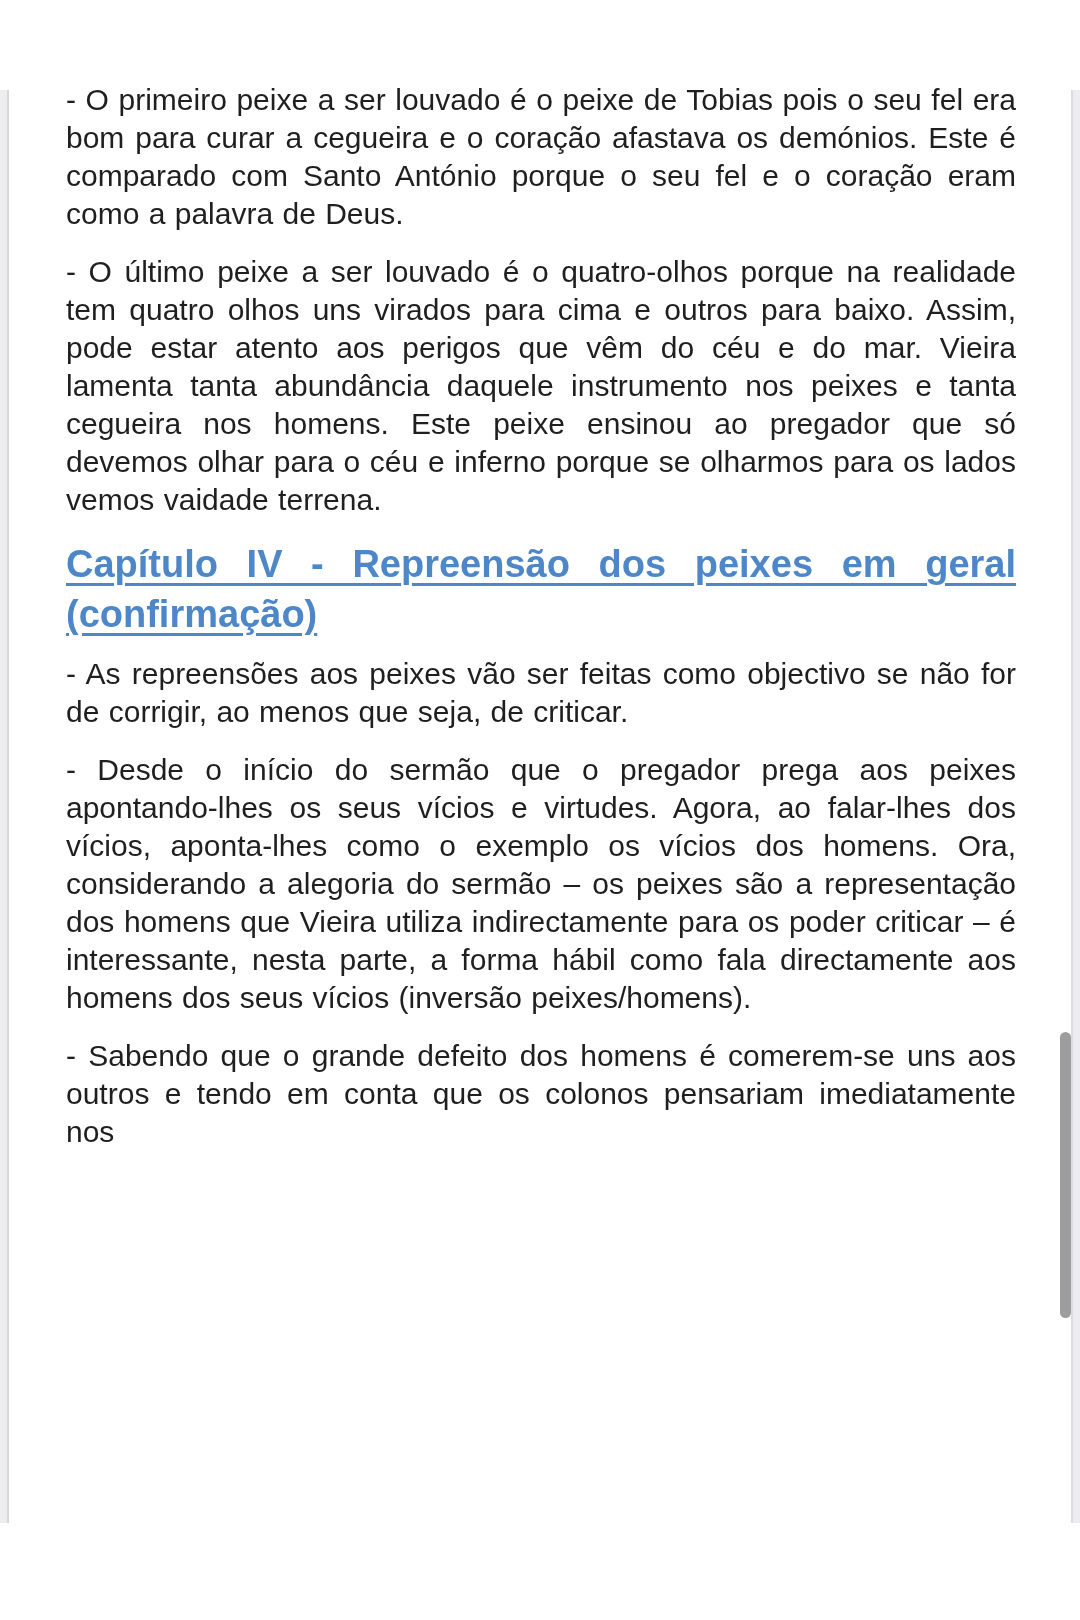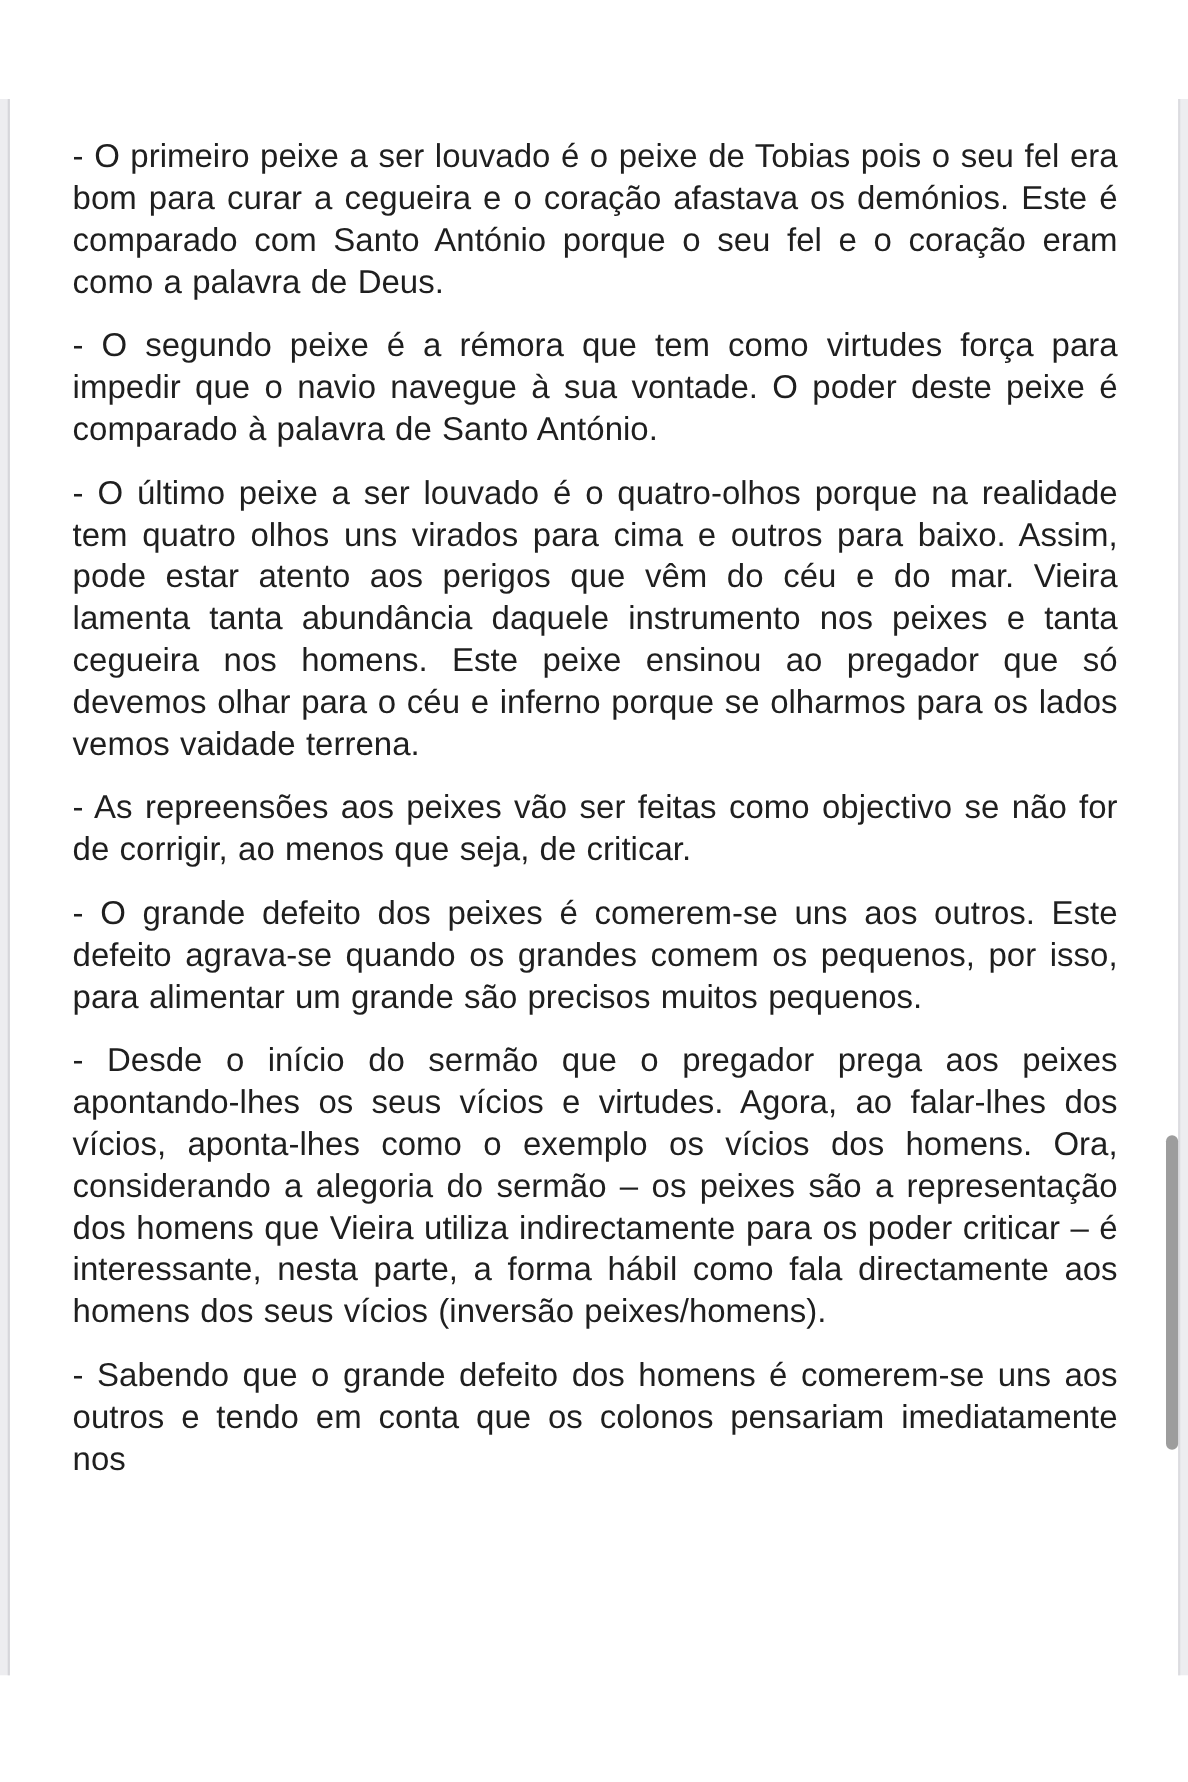--- a/index.html
+++ b/index.html
@@ -21,23 +21,23 @@
     height: 1433px;
     width: 7px;
     background: #ededf0;
   }
   .edge.left  { left: 0;  border-right: 2px solid #d6d6db; }
   .edge.right { right: 0; border-left: 2px solid #dcdce0; }
 
   .page-content {
     position: absolute;
     left: 0;
-    top: 12px;
+    top: 0;
     width: 1080px;
-    padding: 112px 64px 0 66px;
+    padding: 81px 64px 0 66px;
     box-sizing: border-box;
   }
   .para {
     font-size: 30px;
     line-height: 38px;
     color: #1f1f1f;
     text-align: justify;
     margin: 0 0 20px 0;
     word-spacing: 1px;
   }
@@ -67,21 +67,20 @@
   }
 </style>
 </head>
 <body>
 
 <div class="edge left"></div>
 <div class="edge right"></div>
 
 <div class="page-content">
   <p class="para">- O primeiro peixe a ser louvado é o peixe de Tobias pois o seu fel era bom para curar a cegueira e o coração afastava os demónios. Este é comparado com Santo António porque o seu fel e o coração eram como a palavra de Deus.</p>
-  <p class="para">- O segundo peixe é a rémora que tem como virtudes força para impedir que o navio navegue à sua vontade. O poder deste peixe é comparado à palavra de Santo António.</p>
   <p class="para">- O último peixe a ser louvado é o quatro-olhos porque na realidade tem quatro olhos uns virados para cima e outros para baixo. Assim, pode estar atento aos perigos que vêm do céu e do mar. Vieira lamenta tanta abundância daquele instrumento nos peixes e tanta cegueira nos homens. Este peixe ensinou ao pregador que só devemos olhar para o céu e inferno porque se olharmos para os lados vemos vaidade terrena.</p>
+  <h2 class="chapter-heading">Capítulo IV - Repreensão dos peixes em geral (confirmação)</h2>
   <p class="para">- As repreensões aos peixes vão ser feitas como objectivo se não for de corrigir, ao menos que seja, de criticar.</p>
-  <p class="para">- O grande defeito dos peixes é comerem-se uns aos outros. Este defeito agrava-se quando os grandes comem os pequenos, por isso, para alimentar um grande são precisos muitos pequenos.</p>
   <p class="para">- Desde o início do sermão que o pregador prega aos peixes apontando-lhes os seus vícios e virtudes. Agora, ao falar-lhes dos vícios, aponta-lhes como o exemplo os vícios dos homens. Ora, considerando a alegoria do sermão – os peixes são a representação dos homens que Vieira utiliza indirectamente para os poder criticar – é interessante, nesta parte, a forma hábil como fala directamente aos homens dos seus vícios (inversão peixes/homens).</p>
   <p class="para cut">- Sabendo que o grande defeito dos homens é comerem-se uns aos outros e tendo em conta que os colonos pensariam imediatamente nos</p>
 </div>
 
 <div class="scroll-thumb"></div>
 
 </body></html>

